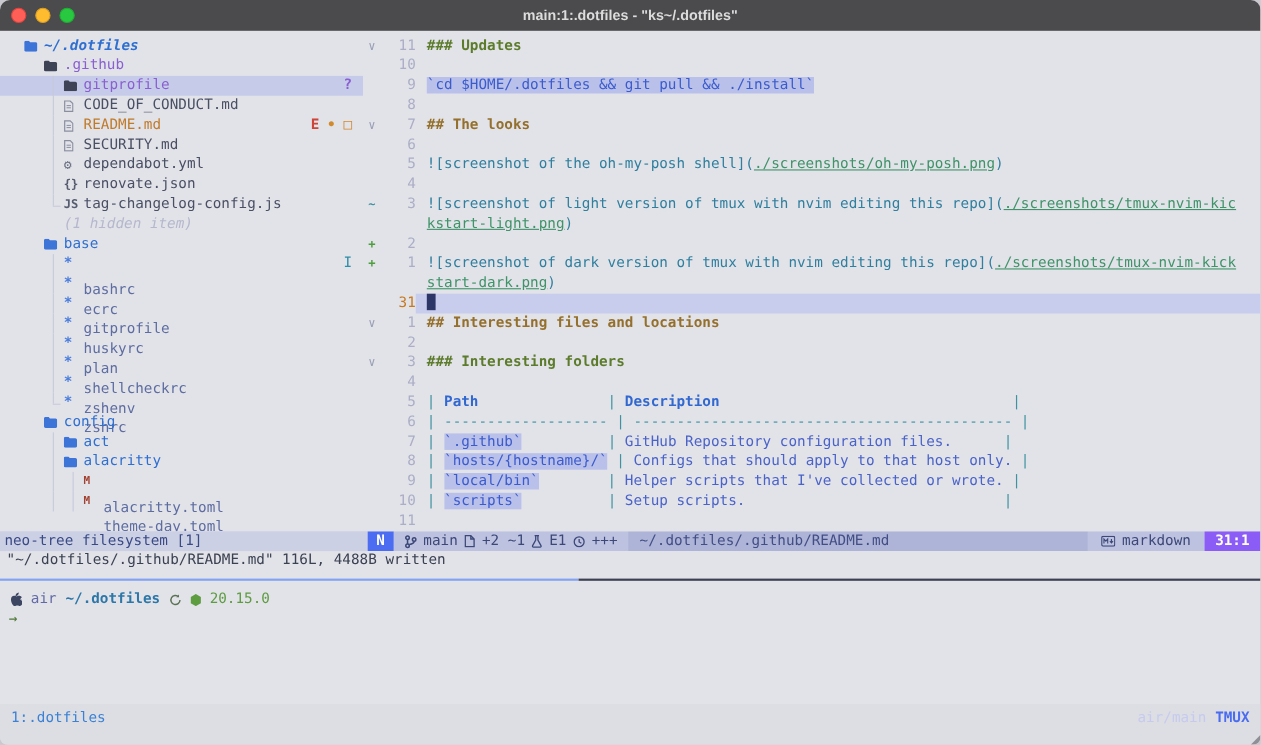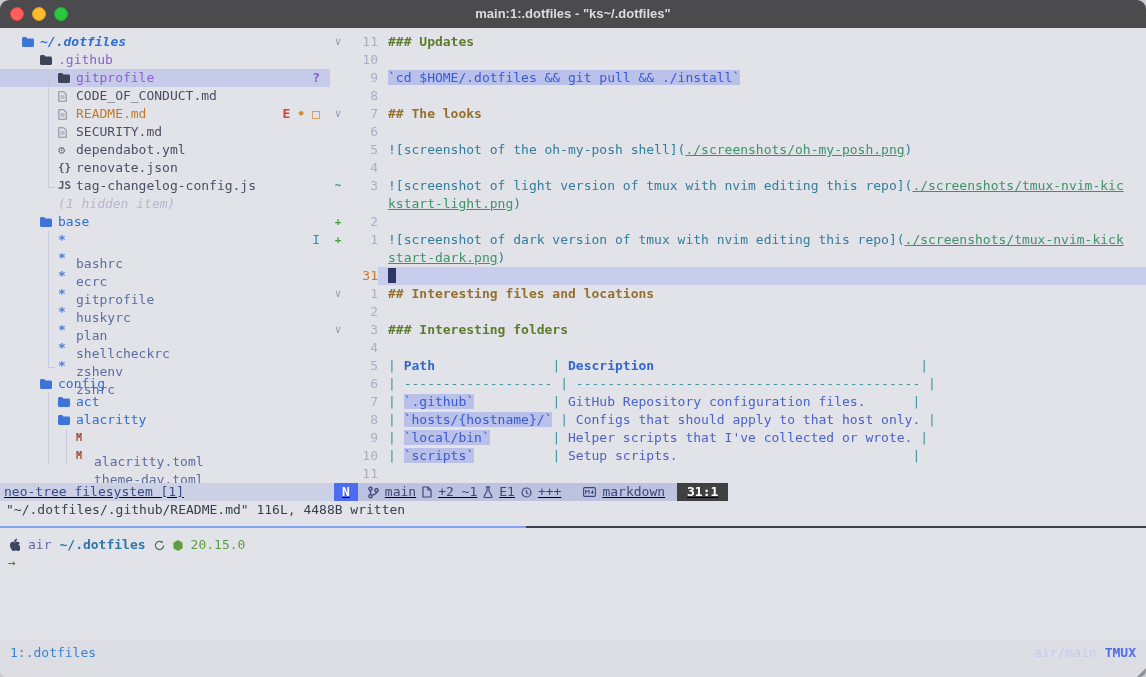--- a/index.html
+++ b/index.html
@@ -54,28 +54,28 @@
   .sg-h3{color:#5c7c2b;font-weight:bold;}
   .sg-txt{color:#2f7f9d;}
   .sg-link{color:#3f9368;text-decoration:underline;}
   .sg-code{color:#3b5bcd;background:#b9c0ea;}
   .sg-pipe{color:#3f93a0;} .sg-dash{color:#3f93a0;}
   .sg-thead{color:#3168d0;font-weight:bold;}
   .sg-desc{color:#4a63c8;margin-top:24px;}
   .sg-pln{color:#4a63c8;}
   .sg-cursor{display:inline-block;width:8px;height:15px;background:#2c3768;vertical-align:-3px;}
   
-  .statusrow{height:18px;display:flex;text-decoration:underline;}
+  .statusrow{height:18px;display:flex;}
   .neotree-status{width:330px;flex:none;background:#ccd0e5;color:#3a4a85;padding-left:4px;}
   .lualine{flex:1;display:flex;align-items:stretch;overflow:hidden;}
   .ll-mode{background:#4c6cf2;color:#fff;font-weight:bold;padding:0 8px;flex:none;}
   .ll-git{background:#bcc2e0;color:#3d4878;display:flex;align-items:center;gap:6px;padding:0 10px;flex:none;}
   .ll-path{background:#adb4d8;color:#434e84;flex:1;padding:0 10px;overflow:hidden;}
   .ll-ft{background:#bcc2e0;color:#3d4878;display:flex;align-items:center;gap:6px;padding:0 12px;flex:none;}
-  .ll-pos{background:#404040;color:#fff;font-weight:bold;padding:0 10px;flex:none;}
+  .ll-pos{background:#8b5cf6;color:#fff;font-weight:bold;padding:0 10px;flex:none;}
   .ll-icon{display:inline-flex;align-items:center;}
   .msgline{height:18px;color:#3a4150;padding-left:6px;white-space:pre;}
   
   .pane-border{height:2px;margin-top:7px;display:flex;}
   .pane-border .active{width:526px;background:#83a3f2;}
   .pane-border .rest{flex:1;background:#3c4152;}
   .shell{flex:1;padding:8px 0 0 8px;}
   .sh-line{display:flex;align-items:center;gap:8px;height:18px;}
   .sh-host{color:#626aa6;} .sh-path{color:#2d77a8;font-weight:bold;} .sh-node{color:#5d9c3f;}
   .sh-sync{display:inline-flex;color:#5b7252;}
@@ -213,20 +213,21 @@
           </span>
           <span>E1</span>
           <span class="ll-icon">
             <svg width="11" height="11" viewBox="0 0 11 11">
                 <circle cx="5.5" cy="5.5" r="4.5" fill="none" stroke="#3d4878" stroke-width="1.2"></circle>
                 <path d="M5.5 3v2.7l2 1.2" fill="none" stroke="#3d4878" stroke-width="1.2"></path>
               </svg>
           </span>
           <span>+++</span>
         </span>
+        <span class="ll-path">~/.dotfiles/.github/README.md</span>
         <span class="ll-ft">
           <span class="ll-icon">
             <svg width="13" height="10" viewBox="0 0 13 10">
                 <rect x="0.6" y="0.6" width="11.8" height="8.8" rx="1.2" fill="none" stroke="#3d4878" stroke-width="1.1"></rect>
                 <path d="M2.6 7.2V3l1.7 2 1.7-2v4.2M9.4 3v3M8 5l1.4 1.6L10.8 5" fill="none" stroke="#3d4878" stroke-width="1"></path>
               </svg>
           </span>
           <span>markdown</span>
         </span>
         <span class="ll-pos">31:1</span>

